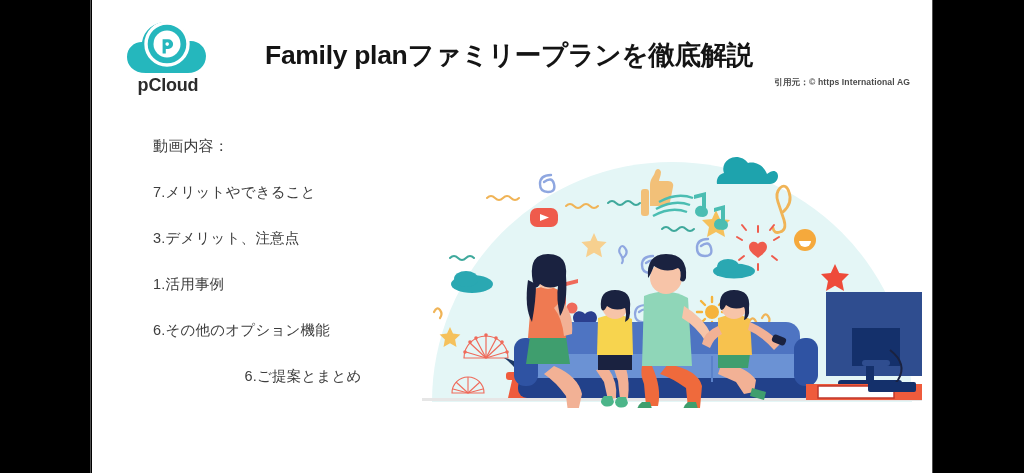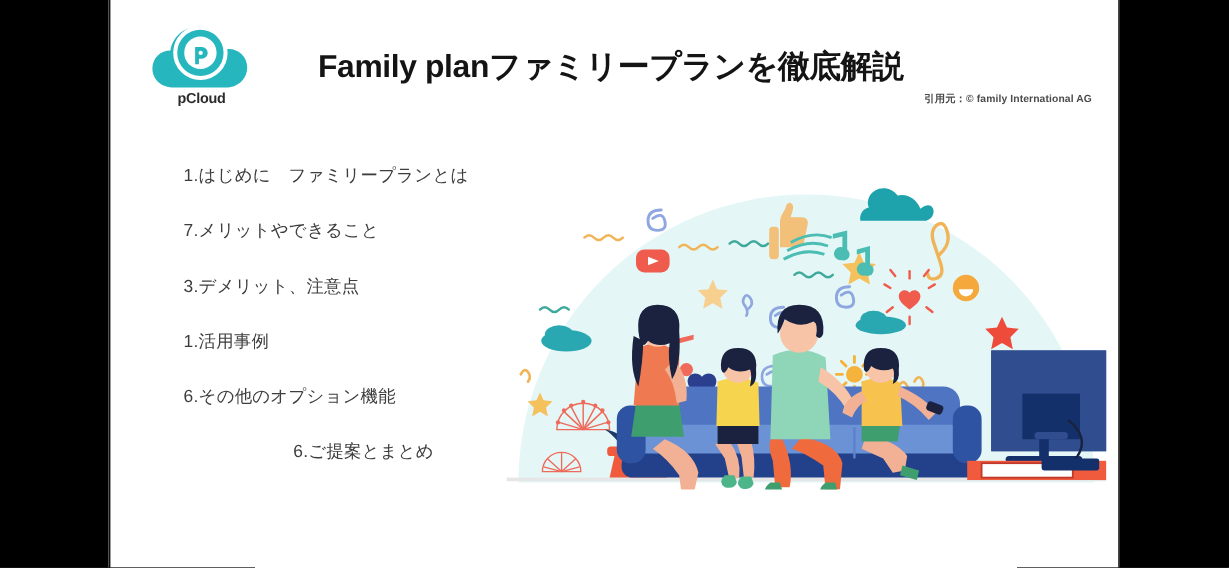--- a/index.html
+++ b/index.html
@@ -42,21 +42,21 @@
   
   #logo {
     position:absolute; left:34px; top:17px;
     width:84px; height:84px;
   }
   #logo .cloud-wrap { position:relative; width:84px; height:58px; }
   #logo svg { display:block; }
   #logo .brand {
     position:absolute; left:0; top:58px; width:84px;
     text-align:center;
-    font-size:12px; font-weight:700; color:#2b2b2b;
+    font-size:18px; font-weight:700; color:#2b2b2b;
     letter-spacing:-.2px;
   }
 
   
   #title {
     position:absolute; left:141px; top:37px;
     font-size:26.5px; font-weight:700; color:#141414;
     letter-spacing:-.3px; white-space:nowrap;margin-left:32px;
   }
 
@@ -111,25 +111,25 @@
           <path d="M36.6 22.2 h5.6 a4.9 4.9 0 0 1 0 9.8 h-2.4 v4.6 h-3.2 z" fill="#25b7bd"></path>
           <circle cx="41.2" cy="27.1" r="1.8" fill="#ffffff"></circle>
         </svg>
       </div>
       <div class="brand">pCloud</div>
     </div>
 
     <div id="title">Family planファミリープランを徹底解説</div>
 
     <div id="attrib">
-      <div class="line">引用元：© family International AG</div>
+      <div class="line">引用元：© https International AG</div>
     </div>
 
     <div id="agenda">
-      <div class="item">1.はじめに　ファミリープランとは</div>
+      <div class="heading">動画内容：</div>
       <div class="item">7.メリットやできること</div>
       <div class="item">3.デメリット、注意点</div>
       <div class="item">1.活用事例</div>
       <div class="item">6.その他のオプション機能</div>
       <div class="item">6.ご提案とまとめ</div>
     </div>
 
     <div id="illo">
       <svg viewBox="0 0 500 268" aria-hidden="true">
 

